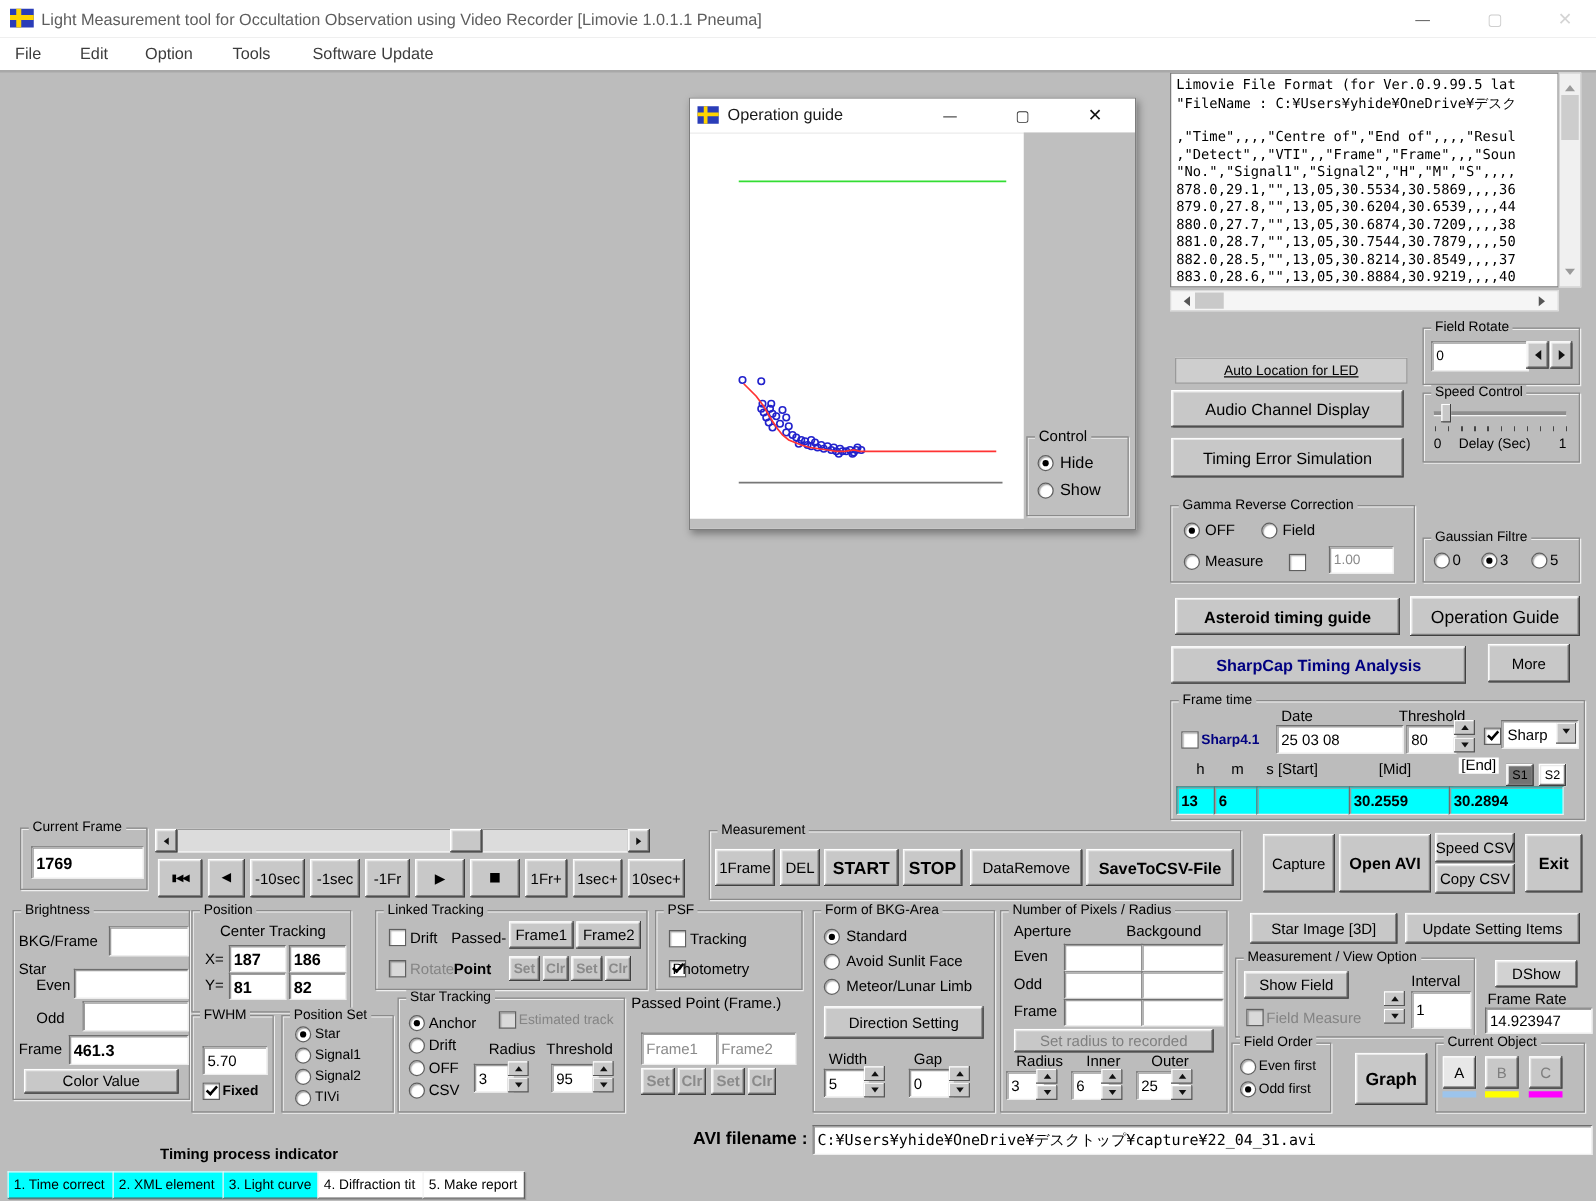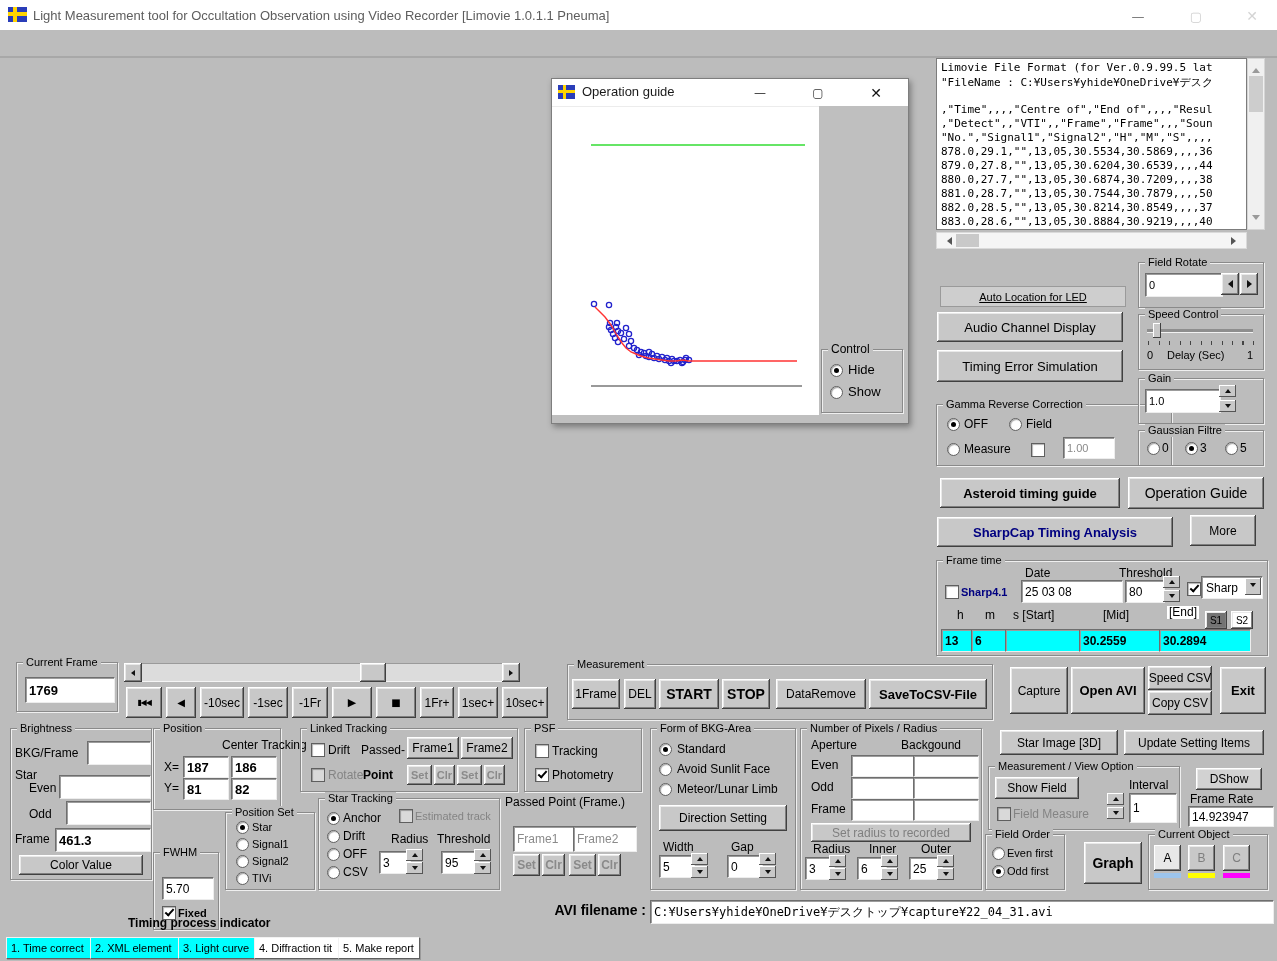--- a/index.html
+++ b/index.html
@@ -61,20 +61,27 @@
         <span>—</span>
       </div>
     <div class="abs glyph" style="left:1176px;top:4px;width:40px;height:24px;display:flex;align-items:center;justify-content:center;color:#cfcfcf;font-size:13px;">
         <span>▢</span>
       </div>
     <div class="abs glyph" style="left:1232px;top:4px;width:40px;height:24px;display:flex;align-items:center;justify-content:center;color:#d4d4d4;font-size:14px;">
         <span>✕</span>
       </div>
   </div>
 
+  <div class="abs" style="left:0;top:30px;width:1277px;height:26px;background:#fff;font-size:13px;color:#3c3c3c;">
+    <div class="abs" style="left:12px;top:5px;">File</div>
+    <div class="abs" style="left:64px;top:5px;">Edit</div>
+    <div class="abs" style="left:116px;top:5px;">Option</div>
+    <div class="abs" style="left:186px;top:5px;">Tools</div>
+    <div class="abs" style="left:250px;top:5px;">Software Update</div>
+  </div>
   <div class="abs" style="left:0;top:56px;width:1277px;height:2px;background:#a8a8a8;"></div>
 
 
   <div class="abs mono" style="left:936px;top:58px;width:311px;height:172px;background:#fff;border:1px solid #7c7c7c;font-size:11px;overflow:hidden;padding:2px 0 0 4px;box-sizing:border-box;">
     <div class="vline">Limovie File Format (for Ver.0.9.99.5 lat</div>
     <div class="vline">"FileName : C:¥Users¥yhide¥OneDrive¥デスク</div>
     <div class="vline"></div>
     <div class="vline">,"Time",,,,"Centre of","End of",,,,"Resul</div>
     <div class="vline">,"Detect",,"VTI",,"Frame","Frame",,,"Soun</div>
     <div class="vline">"No.","Signal1","Signal2","H","M","S",,,,</div>
@@ -101,21 +108,21 @@
   <div class="btn" style="left:940px;top:286px;width:186px;height:21px;background:#cecece;box-shadow:inset 0 0 0 1px #9a9a9a;text-decoration:underline;">
       <span>Auto Location for LED</span>
     </div>
   <div class="btn" style="left:937px;top:312px;width:186px;height:30px;font-size:13px;">
       <span>Audio Channel Display</span>
     </div>
   <div class="btn" style="left:937px;top:350px;width:186px;height:32px;font-size:13px;">
       <span>Timing Error Simulation</span>
     </div>
 
-  <div class="gb" style="left:936px;top:404px;width:194px;height:60px;padding-left:40px;">
+  <div class="gb" style="left:936px;top:404px;width:194px;height:60px;">
     <span class="lg">Gamma Reverse Correction</span>
     <span class="rad on" style="left:10px;top:13px;"></span>
     <span class="lbl" style="left:27px;top:13px;font-size:12px;">OFF</span>
     <span class="rad" style="left:72px;top:13px;"></span>
     <span class="lbl" style="left:89px;top:13px;font-size:12px;">Field</span>
     <span class="rad" style="left:10px;top:38px;"></span>
     <span class="lbl" style="left:27px;top:38px;font-size:12px;">Measure</span>
     <span class="chk" style="left:94px;top:38px;"></span>
     <div class="in dis" style="left:126px;top:32px;width:44px;height:20px;">
         <span>1.00</span>
@@ -138,34 +145,20 @@
   <div class="gb" style="left:1138px;top:314px;width:124px;height:54px;">
     <span class="lg">Speed Control</span>
     <div class="abs" style="left:8px;top:14px;width:106px;height:3px;background:#8e8e8e;box-shadow:0 1px 0 #f2f2f2;"></div>
     <div class="abs" style="left:14px;top:8px;width:8px;height:15px;background:#c8c8c8;box-shadow:inset -1px -1px 0 #404040,inset 1px 1px 0 #fff;"></div>
     <div class="abs" style="left:9px;top:26px;width:106px;height:4px;background:repeating-linear-gradient(90deg,#444 0 1px,transparent 1px 10.5px);"></div>
     <span class="lbl" style="left:8px;top:34px;">0</span>
     <span class="lbl" style="left:28px;top:34px;">Delay (Sec)</span>
     <span class="lbl" style="left:108px;top:34px;">1</span>
   </div>
 
-  <div class="gb" style="left:1138px;top:378px;width:124px;height:44px;">
-    <span class="lg">Gain</span>
-    <div class="in" style="left:6px;top:10px;width:68px;height:22px;">
-        <span>1.0</span>
-      </div>
-    <div class="spin" style="left:80px;top:6px;">
-      <div class="sbn">
-          <i class="tu"></i>
-        </div>
-      <div class="sbn" style="margin-top:3px;">
-          <i class="td"></i>
-        </div>
-    </div>
-  </div>
 
   <div class="gb" style="left:1138px;top:430px;width:124px;height:34px;">
     <span class="lg">Gaussian Filtre</span>
     <span class="rad" style="left:8px;top:11px;"></span>
     <span class="lbl" style="left:23px;top:11px;font-size:12px;">0</span>
     <span class="rad on" style="left:46px;top:11px;"></span>
     <span class="lbl" style="left:61px;top:11px;font-size:12px;">3</span>
     <span class="rad" style="left:86px;top:11px;"></span>
     <span class="lbl" style="left:101px;top:11px;font-size:12px;">5</span>
   </div>
@@ -343,38 +336,38 @@
     <div class="in b" style="left:44px;top:99px;width:88px;height:22px;font-size:13px;">
         <span>461.3</span>
       </div>
     <div class="btn" style="left:8px;top:126px;width:124px;height:20px;font-size:12px;">
         <span>Color Value</span>
       </div>
   </div>
 
   <div class="gb" style="left:153px;top:728px;width:126px;height:80px;">
     <span class="lg">Position</span>
-    <span class="lbl" style="left:22px;top:10px;font-size:12px;margin-left:46px;">Center Tracking</span>
+    <span class="lbl" style="left:22px;top:10px;font-size:12px;">Center Tracking</span>
     <span class="lbl" style="left:10px;top:32px;font-size:12px;">X=</span>
     <div class="in b" style="left:29px;top:27px;width:38px;height:20px;font-size:13px;">
         <span>187</span>
       </div>
     <div class="in b" style="left:77px;top:27px;width:38px;height:20px;font-size:13px;">
         <span>186</span>
       </div>
     <span class="lbl" style="left:10px;top:53px;font-size:12px;">Y=</span>
     <div class="in b" style="left:29px;top:49px;width:38px;height:20px;font-size:13px;">
         <span>81</span>
       </div>
     <div class="in b" style="left:77px;top:49px;width:38px;height:20px;font-size:13px;">
         <span>82</span>
       </div>
   </div>
 
-  <div class="gb" style="left:153px;top:812px;width:64px;height:76px;margin-top:40px;">
+  <div class="gb" style="left:153px;top:812px;width:64px;height:76px;">
     <span class="lg">FWHM</span>
     <div class="in" style="left:8px;top:24px;width:44px;height:21px;font-size:12px;">
         <span>5.70</span>
       </div>
     <span class="chk on" style="left:8px;top:53px;"></span>
     <span class="lbl b" style="left:24px;top:54px;">Fixed</span>
   </div>
 
   <div class="gb" style="left:225px;top:812px;width:88px;height:76px;">
     <span class="lg">Position Set</span>
@@ -414,21 +407,21 @@
     <div class="btn disb" style="left:183px;top:36px;width:21px;height:20px;font-size:11px;">
         <span>Clr</span>
       </div>
   </div>
 
   <div class="gb" style="left:524px;top:728px;width:116px;height:62px;">
     <span class="lg">PSF</span>
     <span class="chk" style="left:10px;top:15px;"></span>
     <span class="lbl" style="left:27px;top:16px;font-size:12px;">Tracking</span>
     <span class="chk on" style="left:10px;top:39px;"></span>
-    <span class="lbl" style="left:27px;top:40px;font-size:12px;">Photometry</span>
+    <span class="lbl" style="left:13px;top:40px;font-size:12px;">Photometry</span>
   </div>
 
   <div class="gb" style="left:318px;top:798px;width:180px;height:90px;">
     <span class="lg">Star Tracking</span>
     <span class="rad on" style="left:8px;top:13px;"></span>
     <span class="lbl" style="left:24px;top:13px;font-size:12px;">Anchor</span>
     <span class="rad" style="left:8px;top:31px;"></span>
     <span class="lbl" style="left:24px;top:31px;font-size:12px;">Drift</span>
     <span class="rad" style="left:8px;top:49px;"></span>
     <span class="lbl" style="left:24px;top:49px;font-size:12px;">OFF</span>

